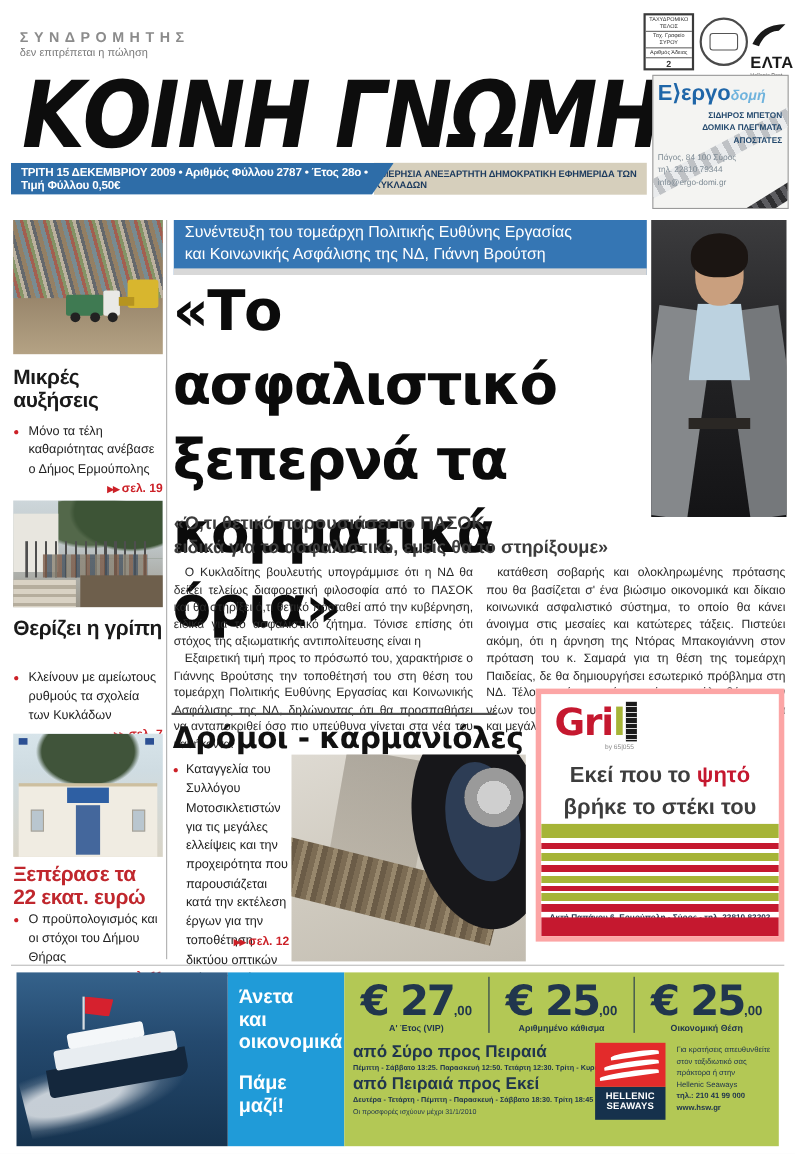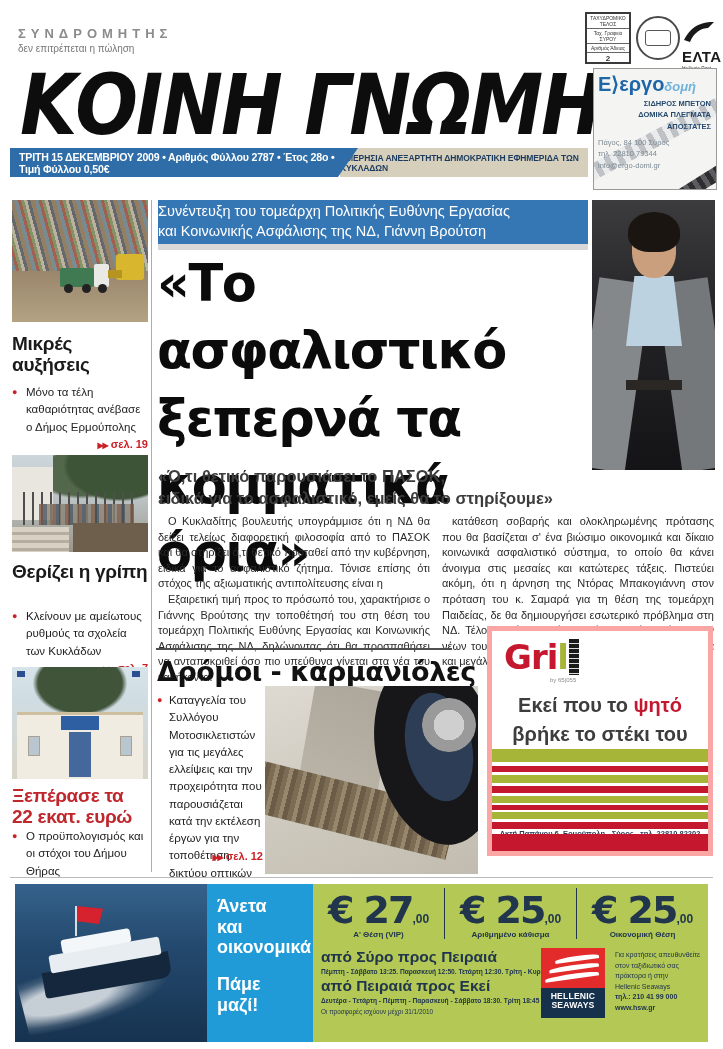--- a/index.html
+++ b/index.html
@@ -101,21 +101,21 @@
       background:repeating-linear-gradient(90deg,#7c6c54 0 5px,#97876c 5px 9px,#6b5c47 9px 14px);}
   .ph-moto .shadow{position:absolute;left:40px;top:0;width:80px;height:120px;background:linear-gradient(180deg,#8f887c,#b0a89a);transform:rotate(10deg);opacity:.6;}
   .ph-moto .tire{position:absolute;right:-18px;top:-30px;width:120px;height:190px;background:#17171a;border-radius:50%;transform:rotate(-12deg);}
   .ph-moto .rim{position:absolute;right:6px;top:6px;width:66px;height:110px;background:#2d3d55;border-radius:50%;transform:rotate(-12deg);}
   .ph-moto .disc{position:absolute;right:2px;top:12px;width:54px;height:54px;border-radius:50%;
       background:radial-gradient(circle,#cfcfcf 0 40%,#9a9a9a 40% 70%,#777 70% 100%);}
 
   
   .kicker{left:158px;top:200px;width:430px;height:44px;background:#3576b4;border-bottom:6px solid #d8d8d8;
           display:flex;align-items:center;}
-  .kicker span{color:#fff;font-size:14.5px;line-height:1.35;padding-left:0;}
+  .kicker span{color:#fff;font-size:14.5px;line-height:1.35;padding-left:10px;}
   .headline{left:157px;top:250px;width:440px;font-size:51px;font-weight:800;line-height:1.32;letter-spacing:-1.5px;color:#0b0b0b;
             font-family:"DejaVu Sans","Liberation Sans",sans-serif;}
   .lead-quote{left:158px;top:465px;width:450px;font-size:16.5px;font-weight:bold;color:#3c3c3c;line-height:1.35;}
   .lead-body{left:158px;top:514px;width:556px;display:flex;gap:12px;}
   .lead-body .col{width:272px;font-size:11px;line-height:1.42;color:#2a2a2a;text-align:justify;}
   .lead-body p{margin:0;text-indent:10px;}
   .lead-page{left:560px;top:628px;width:150px;}
   .lead-divider{left:156px;top:648px;width:296px;height:2px;background:#4f4f4f;}
 
   
@@ -344,21 +344,21 @@
     <div class="ferry-blue">
       <div class="s1 pre">Άνετα
 και
 οικονομικά</div>
       <div class="s2">Πάμε μαζί!</div>
     </div>
     <div class="ferry-green">
       <div class="price-row">
         <div class="price-cell">
           <span class="amt">€ 27</span><span class="cents">,00</span>
-          <div class="lbl">Α' Θέση (VIP)</div>
+          <div class="lbl">Α' Έτος (VIP)</div>
         </div>
         <div class="price-cell">
           <span class="amt">€ 25</span><span class="cents">,00</span>
           <div class="lbl">Αριθμημένο κάθισμα</div>
         </div>
         <div class="price-cell">
           <span class="amt">€ 25</span><span class="cents">,00</span>
           <div class="lbl">Οικονομική Θέση</div>
         </div>
       </div>

